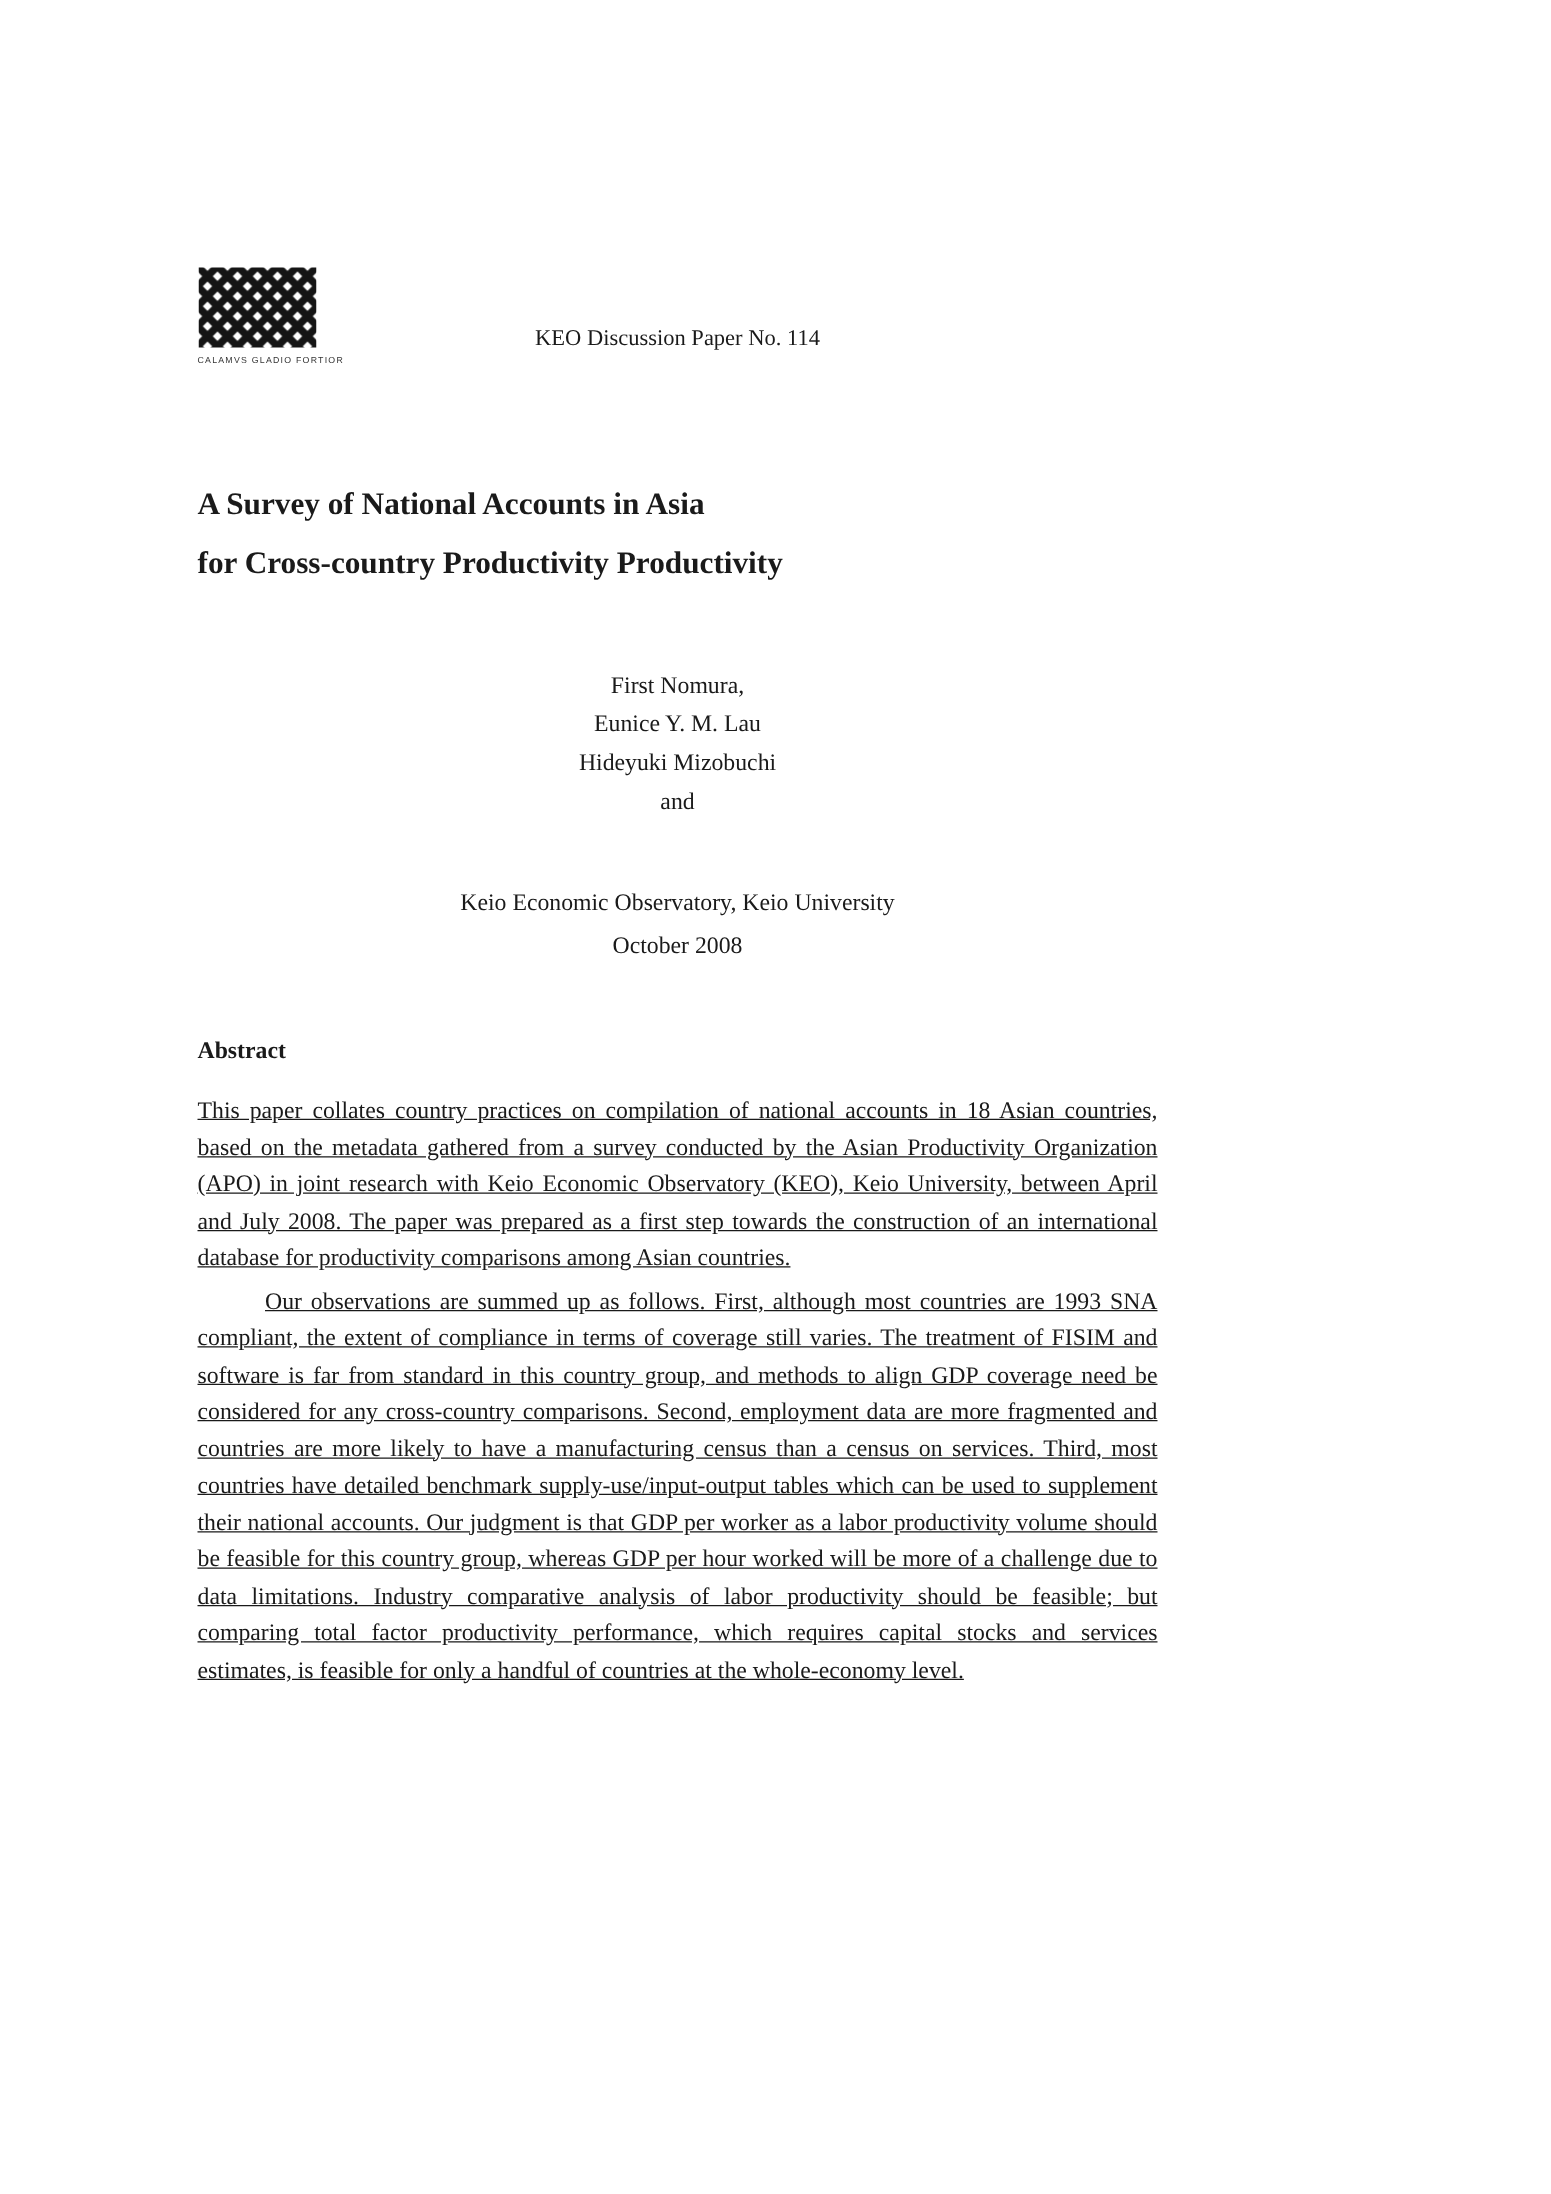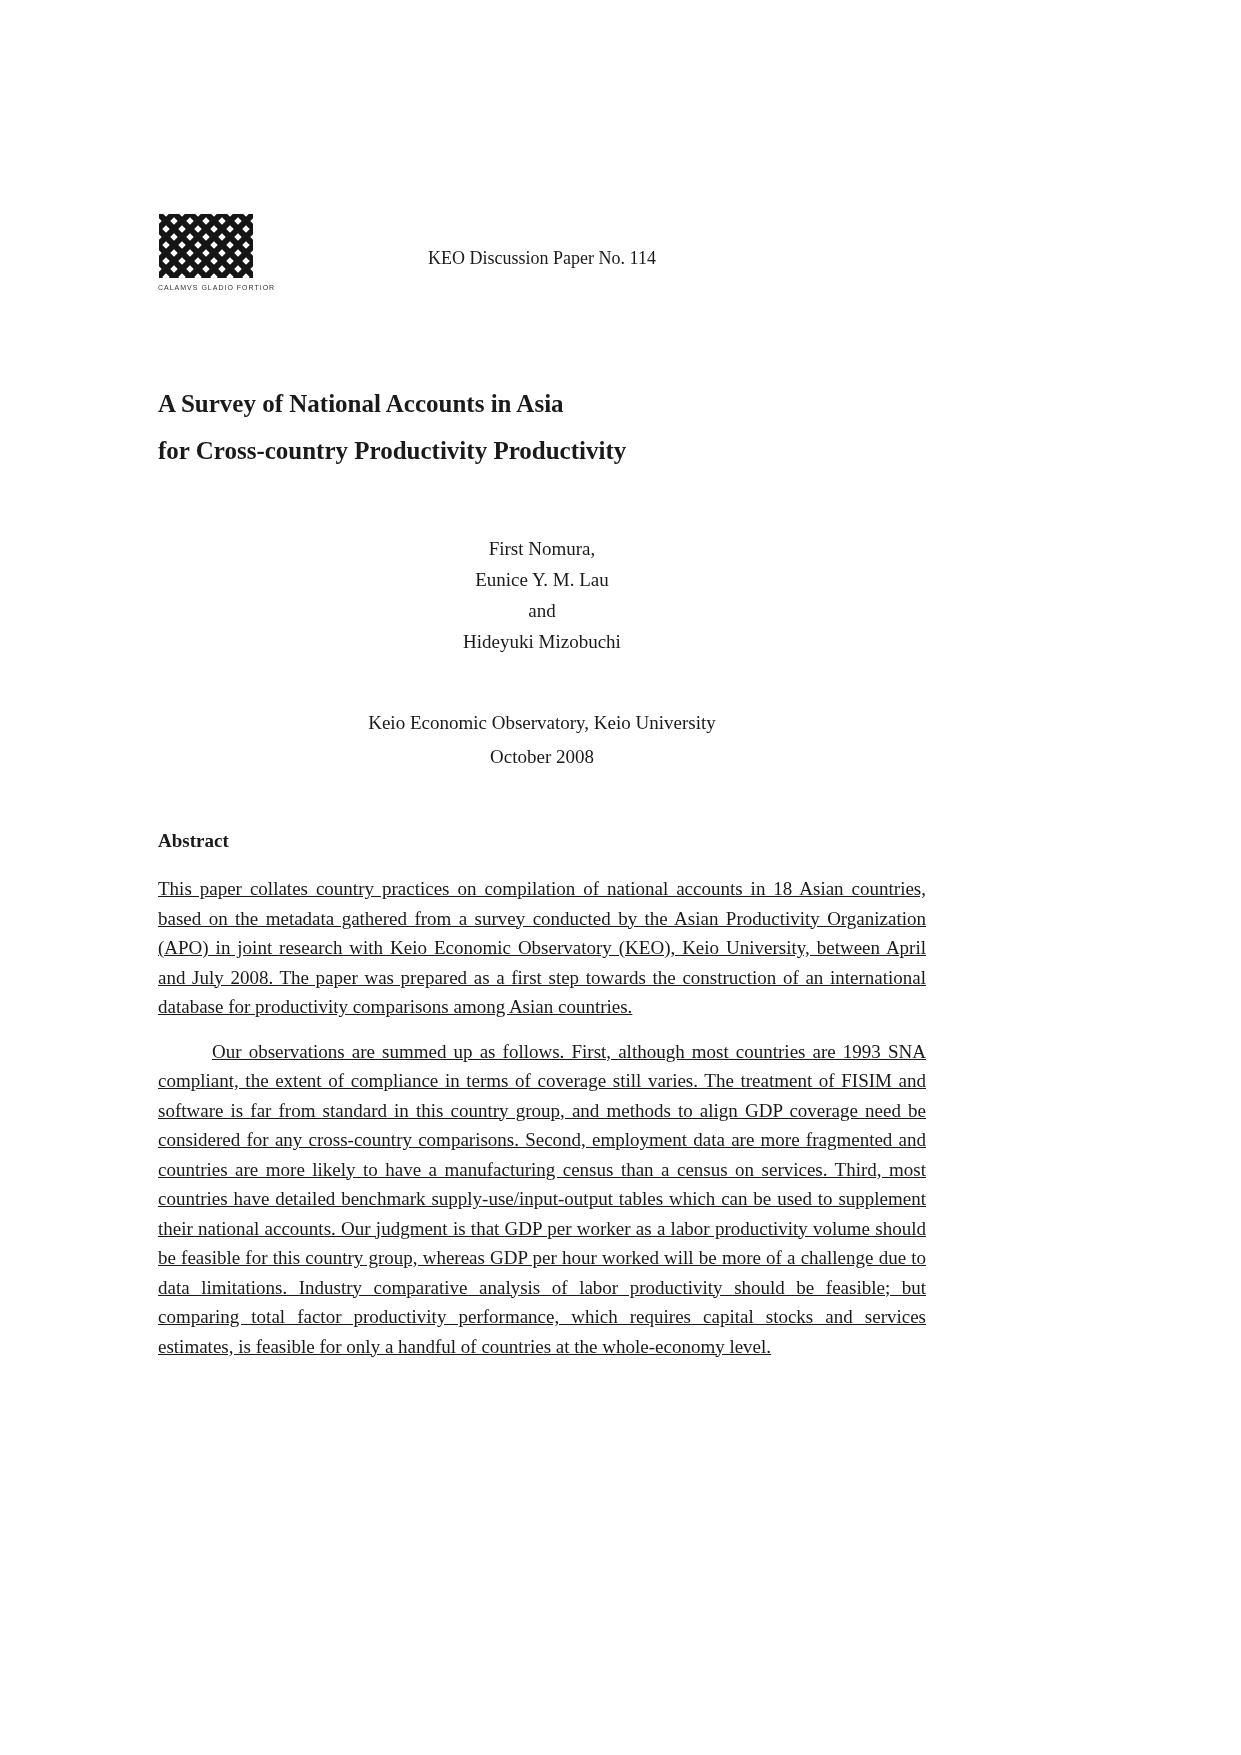--- a/index.html
+++ b/index.html
@@ -33,21 +33,21 @@
   .logo-caption {
     font-size: 7px;
     letter-spacing: 1px;
     color: #333;
     margin-top: 1px;
     white-space: nowrap;
     font-family: "Liberation Sans", sans-serif;
   }
   .paper-no {
     position: absolute;
-    top: 248px;
+    top: 260px;
     width: 100%;
     text-align: center;
     font-size: 18px;
   }
   .title {
     position: absolute;
     top: 380px;
     width: 100%;
     font-size: 25px;
     font-weight: bold;
@@ -84,21 +84,21 @@
     width: 100%;
     font-size: 19px;
     line-height: 29.5px;
     text-align: justify;
   }
   .abstract-body p {
     margin: 0;
     text-decoration: underline;
   }
   .abstract-body p + p {
-    margin-top: 15px;
+    margin-top: 5px;
   }
   .abstract-body p.indented {
     text-indent: 54px;
   }
 </style>
 </head>
 <body>
 
 <div class="page">
   <div class="content">
@@ -121,22 +121,22 @@
     <div class="paper-no">KEO Discussion Paper No. 114</div>
 
     <h1 class="title">
       <div>A Survey of National Accounts in Asia</div>
       <div>for Cross-country Productivity Productivity</div>
     </h1>
 
     <div class="authors">
       <div>First Nomura,</div>
       <div>Eunice Y. M. Lau</div>
+      <div>Hideyuki Mizobuchi</div>
       <div>and</div>
-      <div>Hideyuki Mizobuchi</div>
     </div>
 
     <div class="affiliation">
       <div>Keio Economic Observatory, Keio University</div>
       <div>October 2008</div>
     </div>
 
     <div class="abstract-heading">Abstract</div>
 
     <div class="abstract-body">

